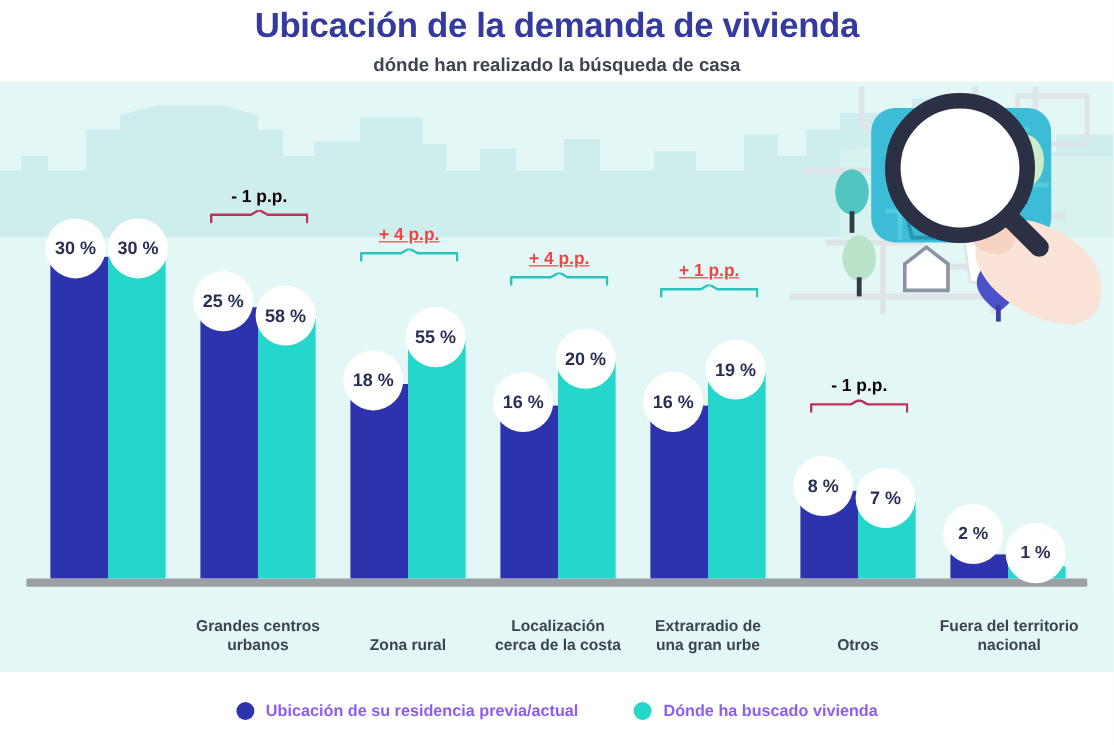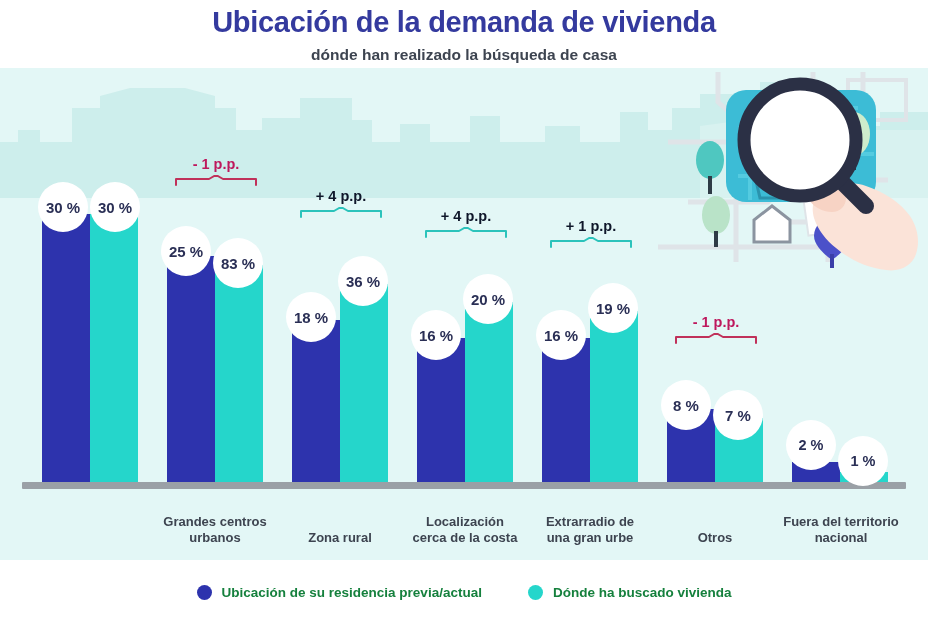--- a/index.html
+++ b/index.html
@@ -62,41 +62,41 @@
   .bubble.sm { font-size: 14.5px; }
 
   
   .pp { position: absolute; }
   .pp .lbl {
     position: absolute; left: 0; top: 0; width: 100%;
     text-align: center; font-size: 14.5px; font-weight: bold;
     white-space: nowrap;
   }
   .pp svg { position: absolute; left: 0; top: 19px; }
-  .pp.neg .lbl { color: #be185d; }
-  .pp.pos .lbl { color: #0f172a; }
+  .pp.neg .lbl { color: #000000; }
+  .pp.pos .lbl { color: #ef4444; text-decoration: underline; }
 
   
   .cat {
     position: absolute; bottom: 14px;
     text-align: center;
     font-size: 13px; font-weight: bold; line-height: 16px;
     color: #3d4450;
   }
 
   
   .legend {
     position: absolute; left: 0; top: 585px; width: 928px;
     display: flex; justify-content: center; align-items: center; gap: 46px;
   }
   .leg-item { display: flex; align-items: center; gap: 10px; }
   .dot { width: 15px; height: 15px; border-radius: 50%; }
   .dot.blue { background: #2d33ad; }
   .dot.teal { background: #25d6cb; }
-  .leg-txt { font-size: 13.5px; font-weight: 600; color: #15803d; white-space: nowrap; }
+  .leg-txt { font-size: 13.5px; font-weight: 600; color: #8b5cf6; white-space: nowrap; }
 
   
   .illus { position: absolute; right: 0px; top: 72px; width: 270px; height: 200px; }
 </style>
 </head>
 <body>
 
 <div id="root">
 
   <div class="title">Ubicación de la demanda de vivienda</div>
@@ -178,36 +178,36 @@
       <div class="bubble" style="left:-4px;top:36px;">30 %</div>
       <div class="bubble" style="left:48px;top:36px;">30 %</div>
     </div>
 
     <div class="group" style="left:167px;width:96px;">
       <div class="bars">
         <div class="bar blue" style="height:226px;"></div>
         <div class="bar teal" style="height:217px;"></div>
       </div>
       <div class="bubble" style="left:-6px;top:80px;">25 %</div>
-      <div class="bubble" style="left:46px;top:92px;">83 %</div>
+      <div class="bubble" style="left:46px;top:92px;">58 %</div>
       <div class="pp neg" style="left:8px;top:10px;width:82px;">
         <div class="lbl">- 1 p.p.</div>
         <svg width="82" height="12">
           <path d="M1,10 L1,4 M1,4 L34,4 L41,0 L48,4 L81,4 M81,4 L81,10" stroke="#c0315a" stroke-width="2" fill="none" stroke-linecap="round" stroke-linejoin="round"></path>
         </svg>
       </div>
     </div>
 
     <div class="group" style="left:292px;width:96px;">
       <div class="bars">
         <div class="bar blue" style="height:162px;"></div>
         <div class="bar teal" style="height:198px;"></div>
       </div>
       <div class="bubble" style="left:-6px;top:146px;">18 %</div>
-      <div class="bubble" style="left:46px;top:110px;">36 %</div>
+      <div class="bubble" style="left:46px;top:110px;">55 %</div>
       <div class="pp pos" style="left:8px;top:42px;width:82px;">
         <div class="lbl">+ 4 p.p.</div>
         <svg width="82" height="12">
           <path d="M1,10 L1,4 M1,4 L34,4 L41,0 L48,4 L81,4 M81,4 L81,10" stroke="#2bc3bb" stroke-width="2" fill="none" stroke-linecap="round" stroke-linejoin="round"></path>
         </svg>
       </div>
     </div>
 
     <div class="group" style="left:417px;width:96px;">
       <div class="bars">

